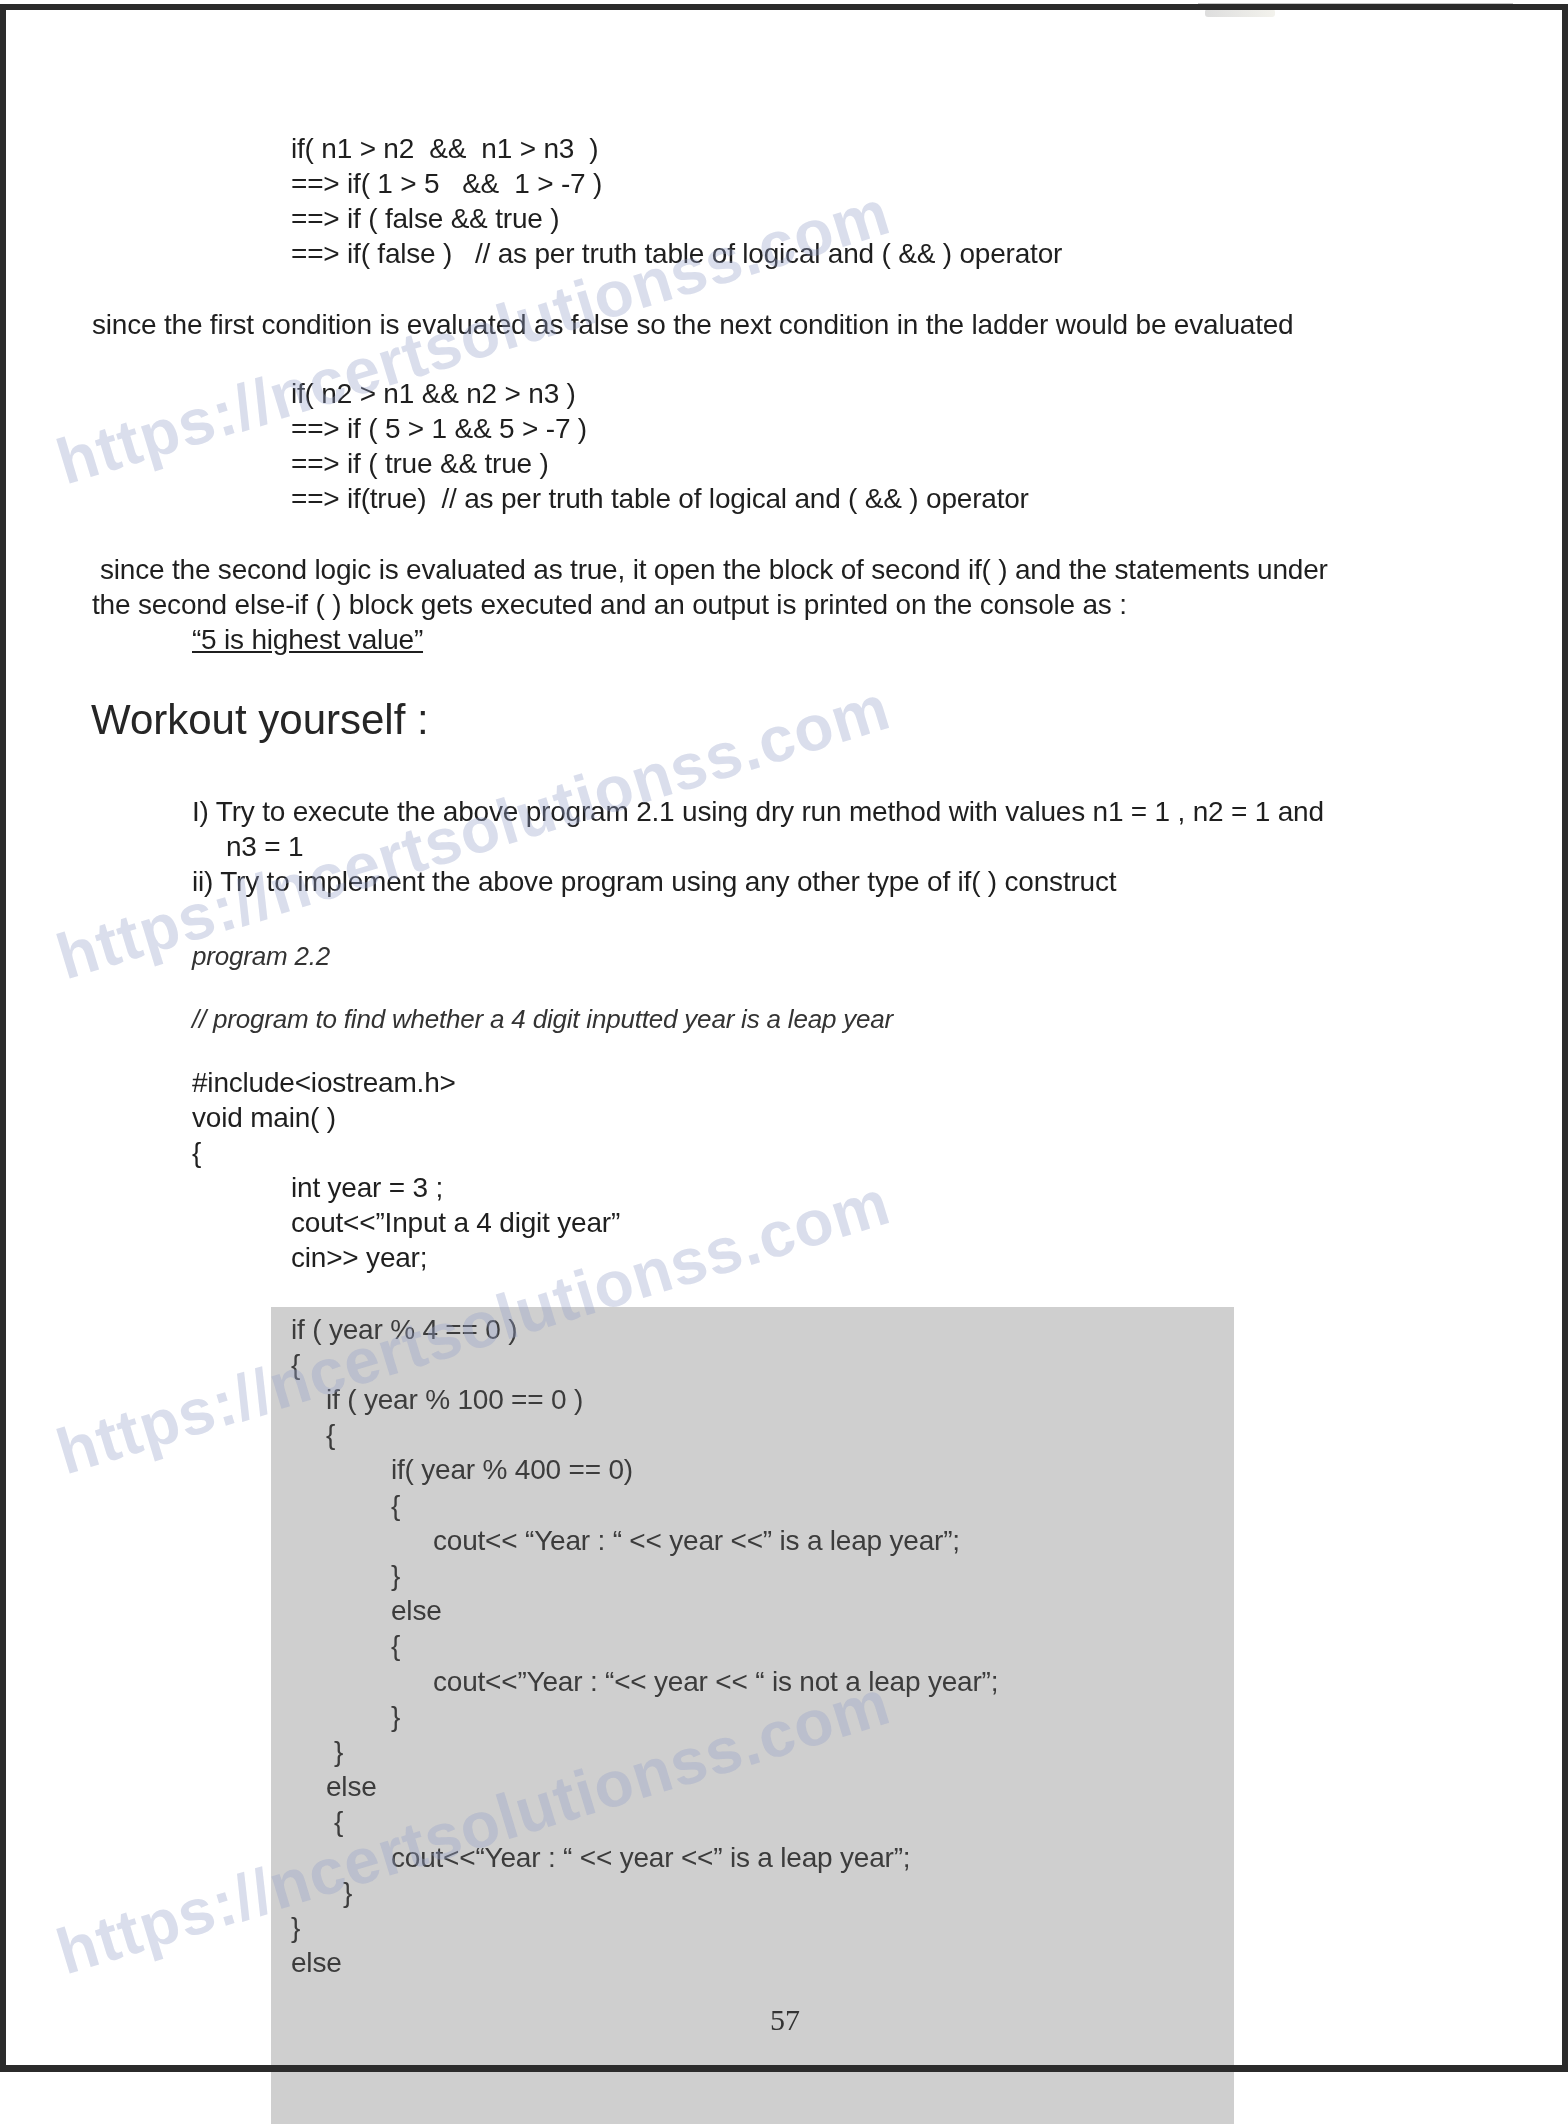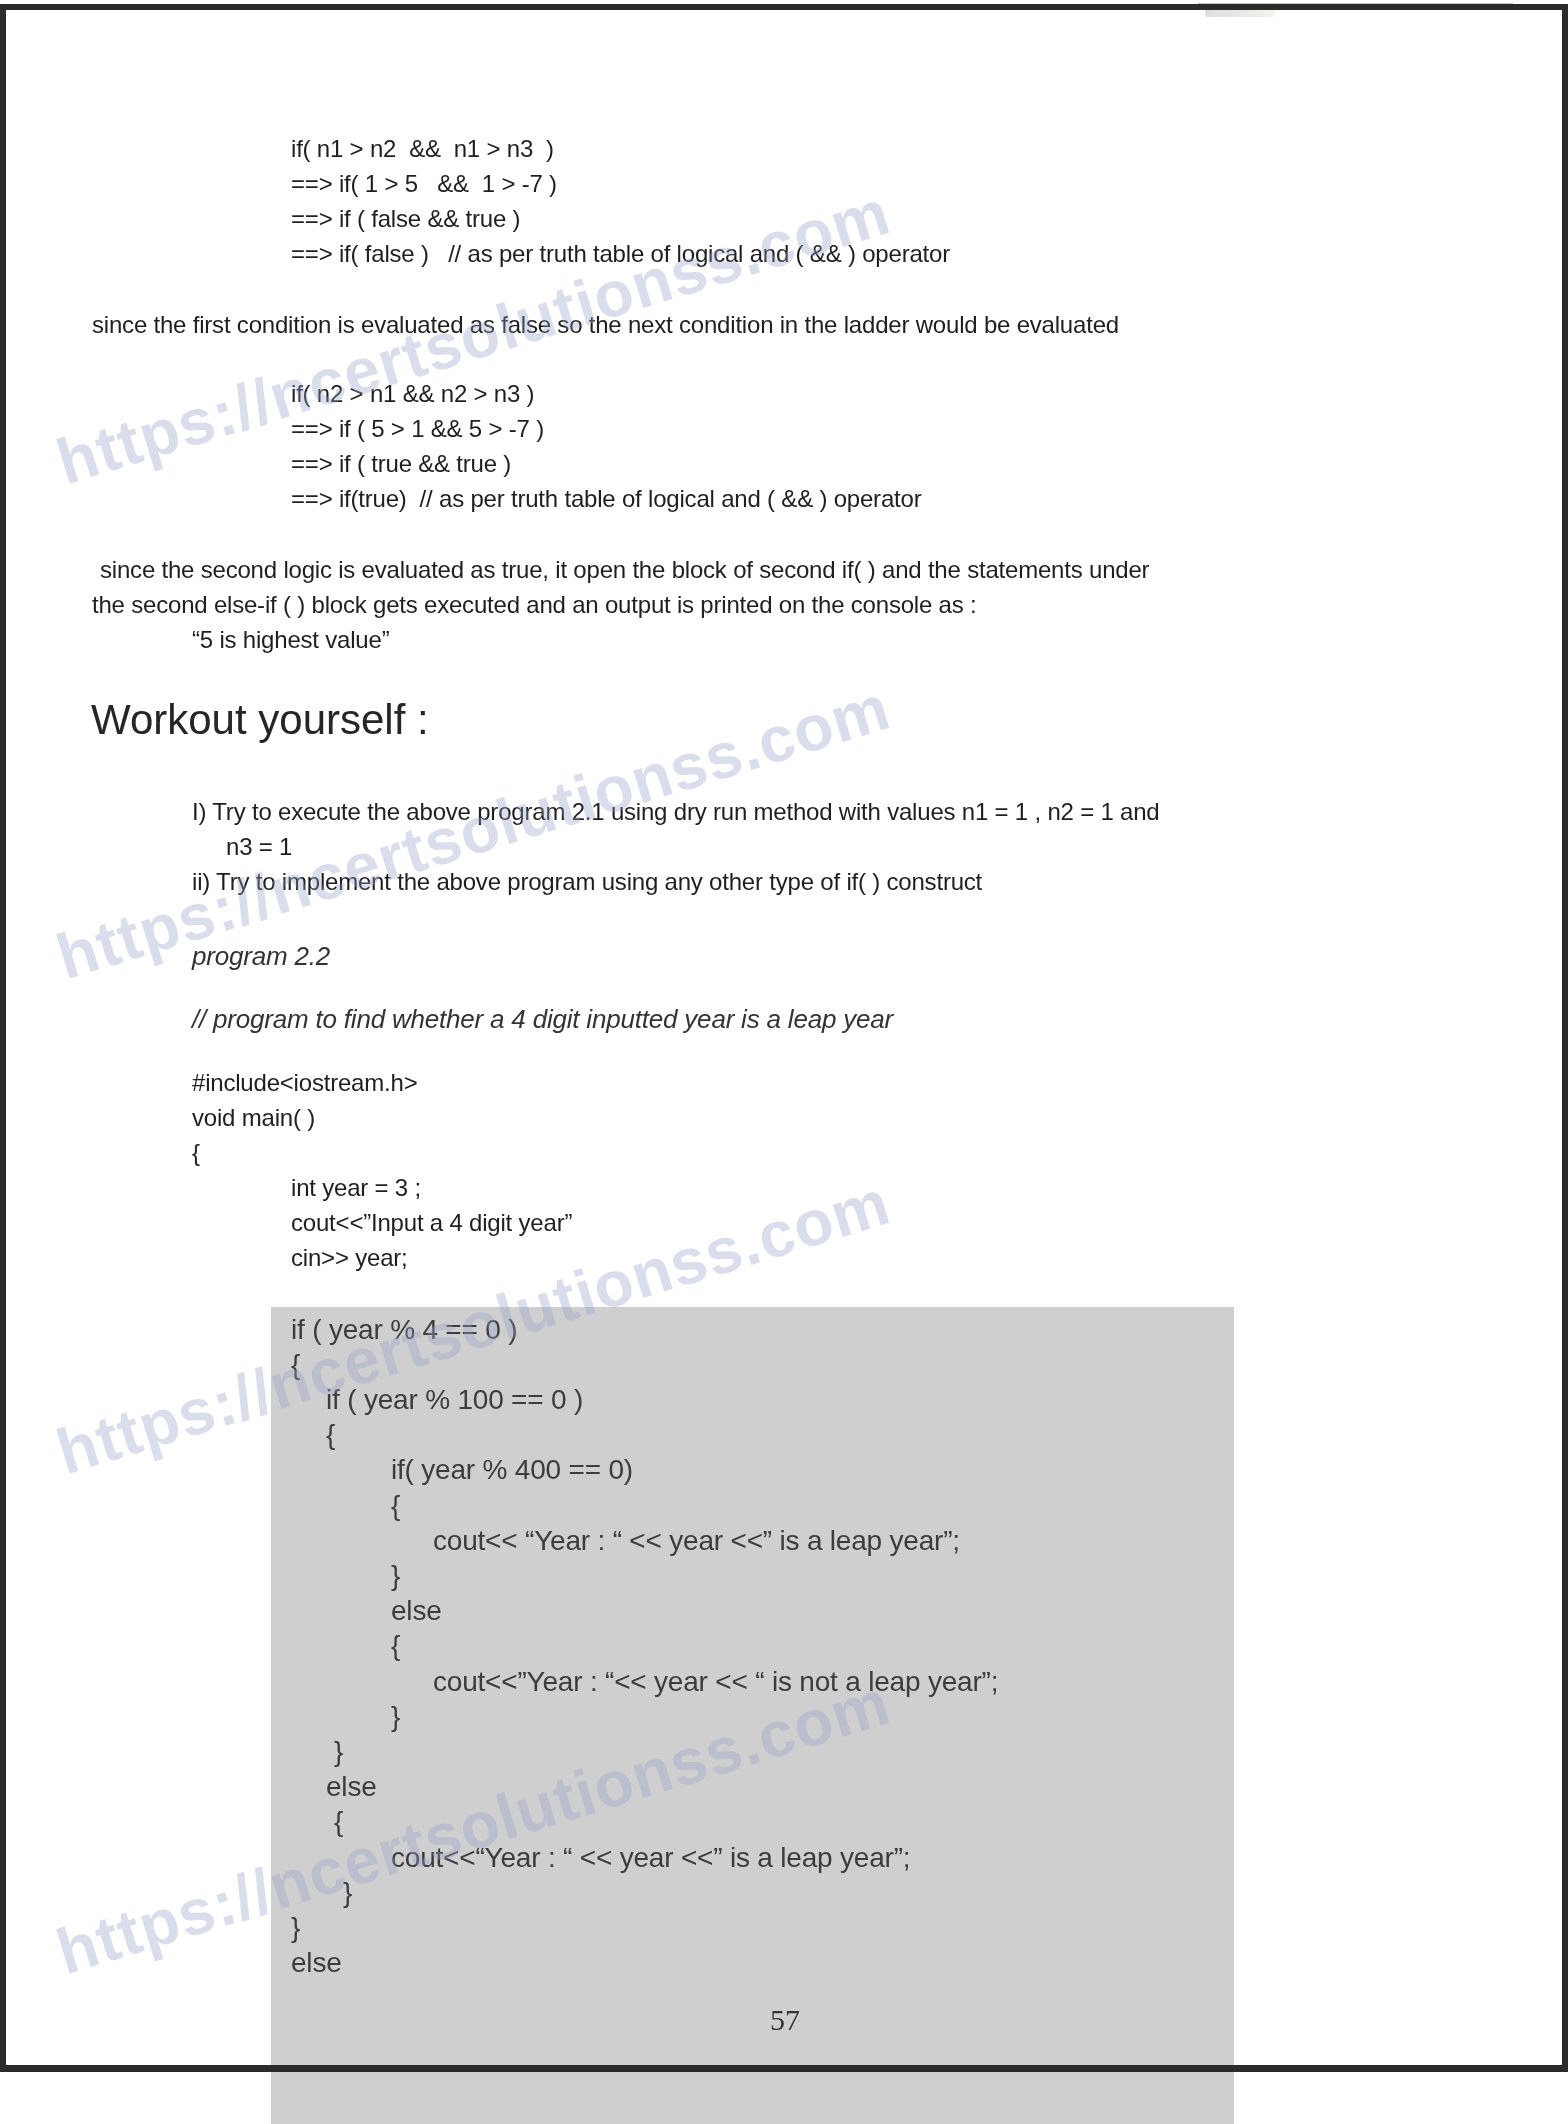--- a/index.html
+++ b/index.html
@@ -9,21 +9,21 @@
     font-family: "Liberation Sans", sans-serif;
     color: #1f1f1f;
   }
   .frame-top { position: absolute; left: 0; top: 4px; width: 1568px; height: 6px; background: #2b2b2b; }
   .frame-left { position: absolute; left: 0; top: 4px; width: 6px; height: 2068px; background: #2b2b2b; }
   .frame-right { position: absolute; left: 1562px; top: 4px; width: 6px; height: 2068px; background: #2b2b2b; }
   .frame-bottom { position: absolute; left: 0; top: 2065px; width: 1568px; height: 7px; background: #2b2b2b; }
   .scan-artifact { position: absolute; left: 1198px; top: 3px; width: 315px; height: 7px; background: linear-gradient(to bottom, #c9c9c9, #a9a9a9); }
   .scan-smudge { position: absolute; left: 1205px; top: 9px; width: 70px; height: 8px; background: linear-gradient(90deg, #d5d5d5, #f0efe8); border-radius: 3px; opacity: .8; }
 
-  .line { position: absolute; font-size: 24px; line-height: 32px; white-space: pre; letter-spacing: -0.2px; }
+  .line { position: absolute; font-size: 28px; line-height: 32px; white-space: pre; letter-spacing: -0.2px; }
   .italic { font-style: italic; font-size: 26px; color: #333; }
   .heading { position: absolute; left: 91px; top: 696px; font-size: 42px; font-weight: normal; color: #262626; white-space: pre; }
 
   .code-box {
     position: absolute; left: 271px; top: 1307px; width: 963px; height: 817px;
     background: #cfcfcf;
   }
   .code-line { position: absolute; font-size: 28px; line-height: 32px; white-space: pre; color: #3c3c3c; letter-spacing: -0.2px; }
 
   .page-number {
@@ -59,21 +59,21 @@
 <div>
   <div class="line" style="left:291px; top:378px;">if( n2 &gt; n1 &amp;&amp; n2 &gt; n3 )</div>
   <div class="line" style="left:291px; top:413px;">==&gt; if ( 5 &gt; 1 &amp;&amp; 5 &gt; -7 )</div>
   <div class="line" style="left:291px; top:448px;">==&gt; if ( true &amp;&amp; true )</div>
   <div class="line" style="left:291px; top:483px;">==&gt; if(true)  // as per truth table of logical and ( &amp;&amp; ) operator</div>
 </div>
 
 <div>
   <div class="line" style="left:100px; top:554px;">since the second logic is evaluated as true, it open the block of second if( ) and the statements under</div>
   <div class="line" style="left:92px; top:589px;">the second else-if ( ) block gets executed and an output is printed on the console as :</div>
-  <div class="line" style="left:192px; top:624px;">“5 is highest value”</div>
+  <div class="line" style="left:192px; top:624px;text-decoration:underline;">“5 is highest value”</div>
 </div>
 
 <div class="heading">Workout yourself :</div>
 
 <div>
   <div class="line" style="left:192px; top:796px;">I) Try to execute the above program 2.1 using dry run method with values n1 = 1 , n2 = 1 and</div>
   <div class="line" style="left:226px; top:831px;">n3 = 1</div>
   <div class="line" style="left:192px; top:866px;">ii) Try to implement the above program using any other type of if( ) construct</div>
 </div>
 

